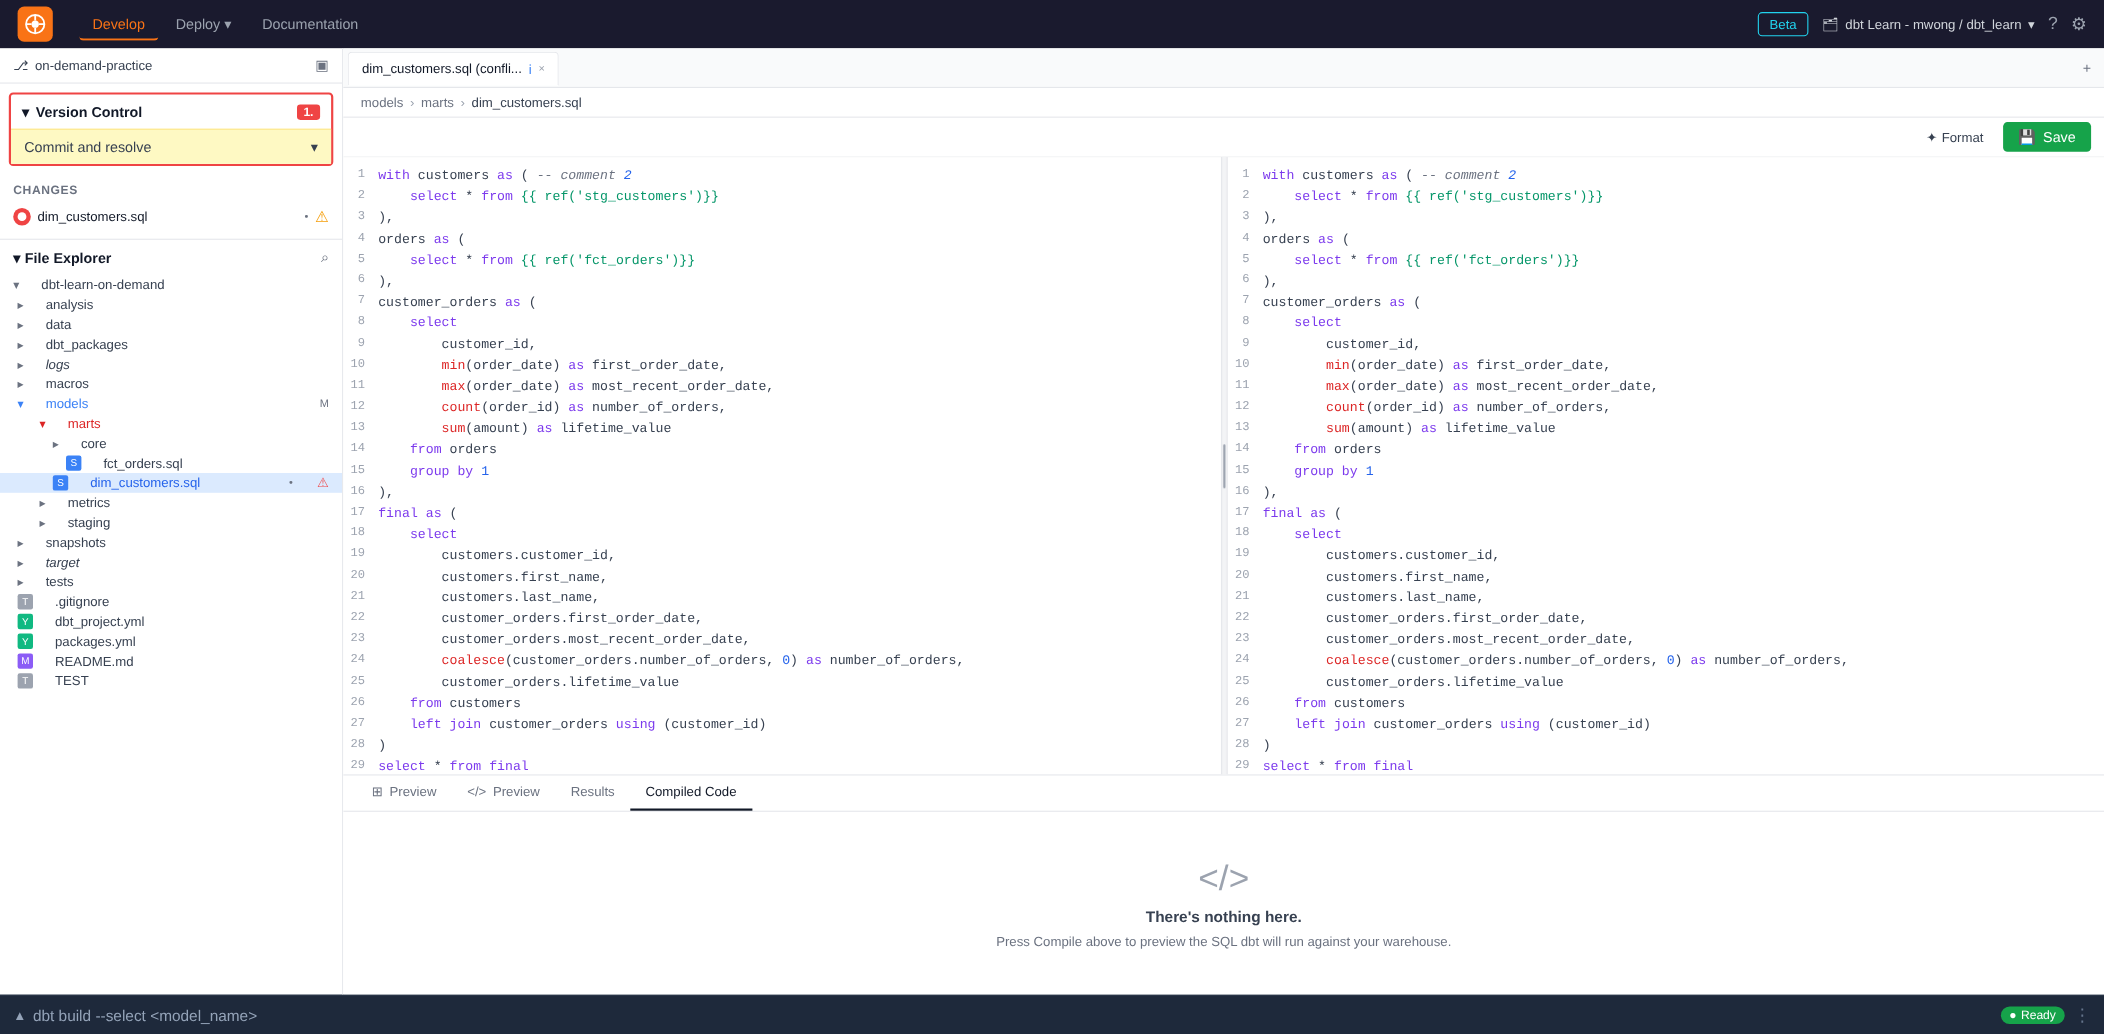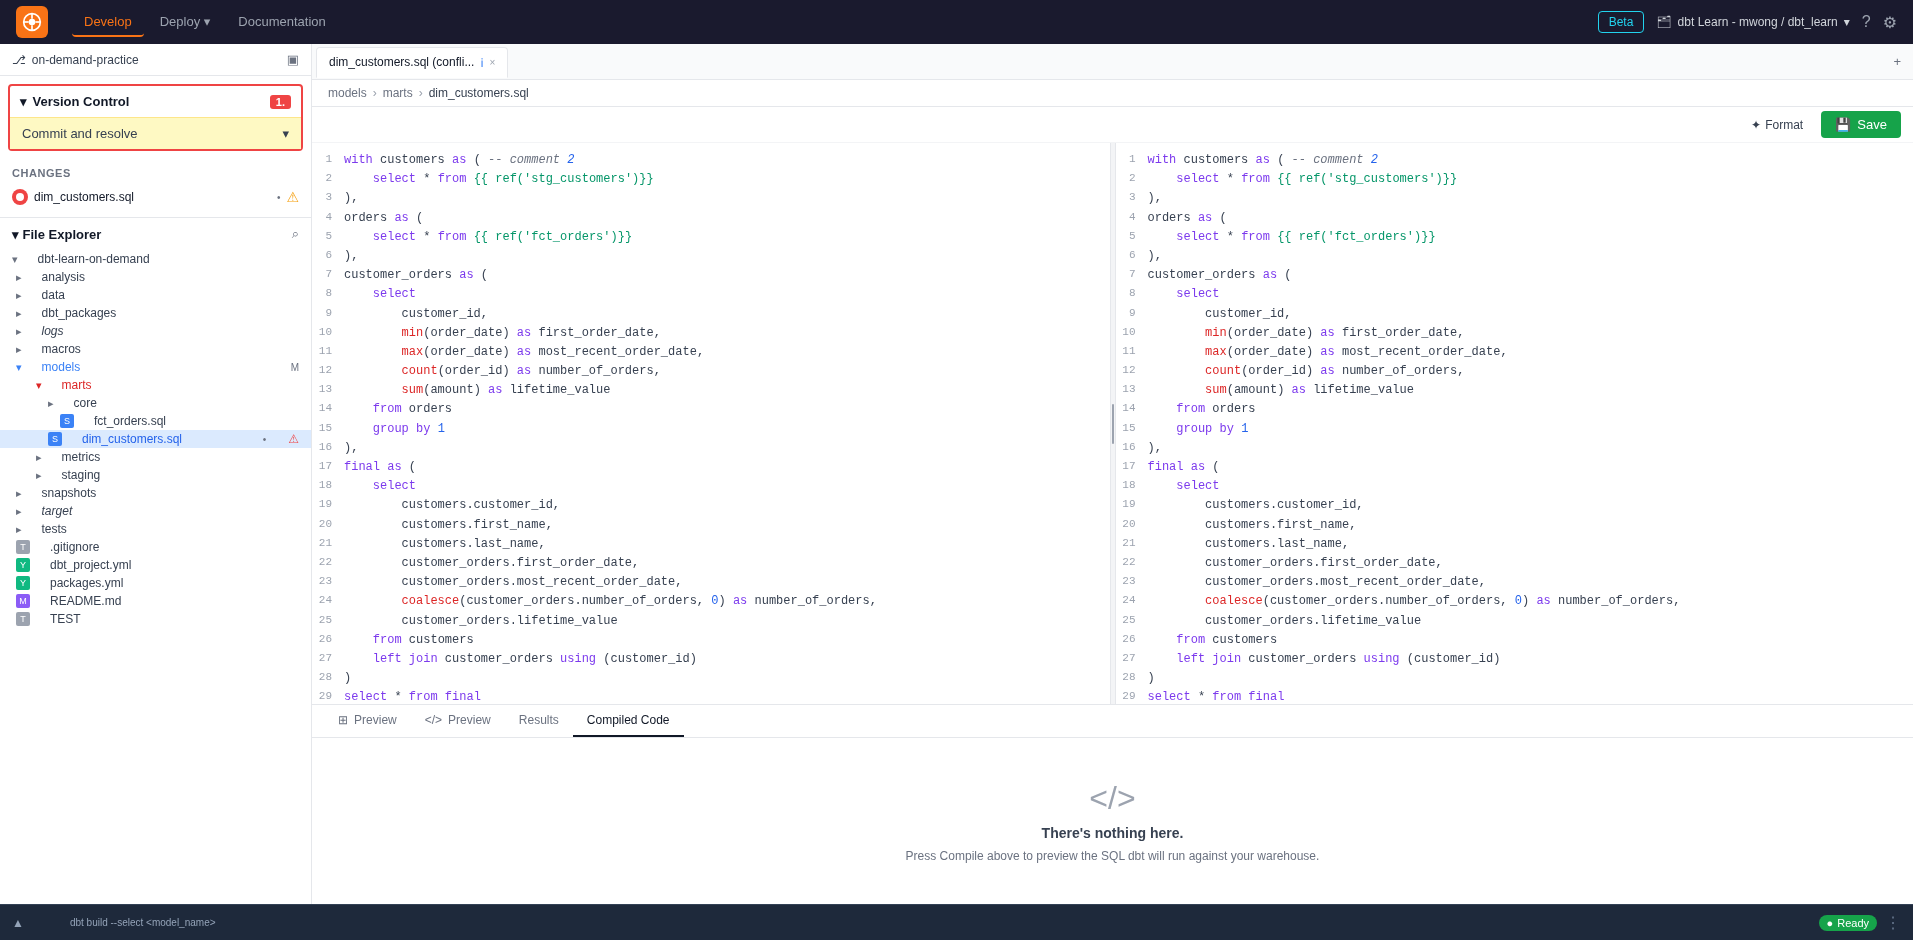--- a/index.html
+++ b/index.html
@@ -117,21 +117,21 @@
     .compiled-icon { font-size: 32px; color: #9ca3af; }
     .compiled-empty-title { font-size: 14px; font-weight: 600; color: #374151; }
     .compiled-empty-sub { font-size: 12px; color: #6b7280; }
 
     
     .status-bar { height: 36px; background: #1e293b; display: flex; align-items: center; padding: 0 12px; gap: 12px; border-top: 1px solid #334155; }
     .status-left { display: flex; align-items: center; gap: 6px; color: #94a3b8; font-size: 12px; }
     .status-right { margin-left: auto; display: flex; align-items: center; gap: 8px; }
     .status-ready { display: flex; align-items: center; gap: 4px; background: #16a34a; color: white; padding: 2px 8px; border-radius: 10px; font-size: 11px; }
     .status-dots { color: #64748b; font-size: 16px; cursor: pointer; }
-    .status-cmd { color: #94a3b8; font-size: 10px; flex: 1; margin-left: 40px; }
+    .status-cmd { color: #94a3b8; font-size: 14px; flex: 1; }
 
     
     ::-webkit-scrollbar { width: 6px; height: 6px; }
     ::-webkit-scrollbar-track { background: #f1f1f1; }
     ::-webkit-scrollbar-thumb { background: #c1c1c1; border-radius: 3px; }
   </style>
 </head>
 <body>
 
 <nav class="top-nav">

